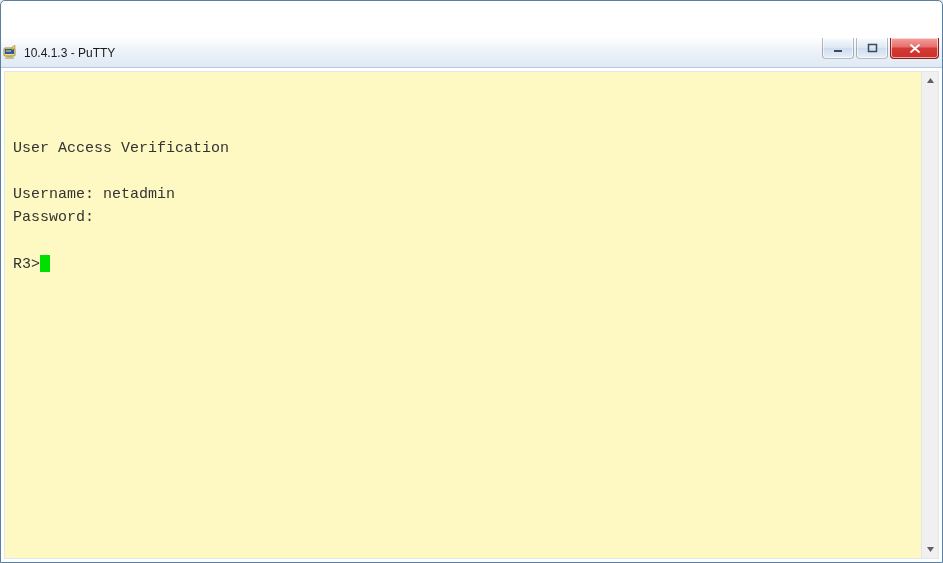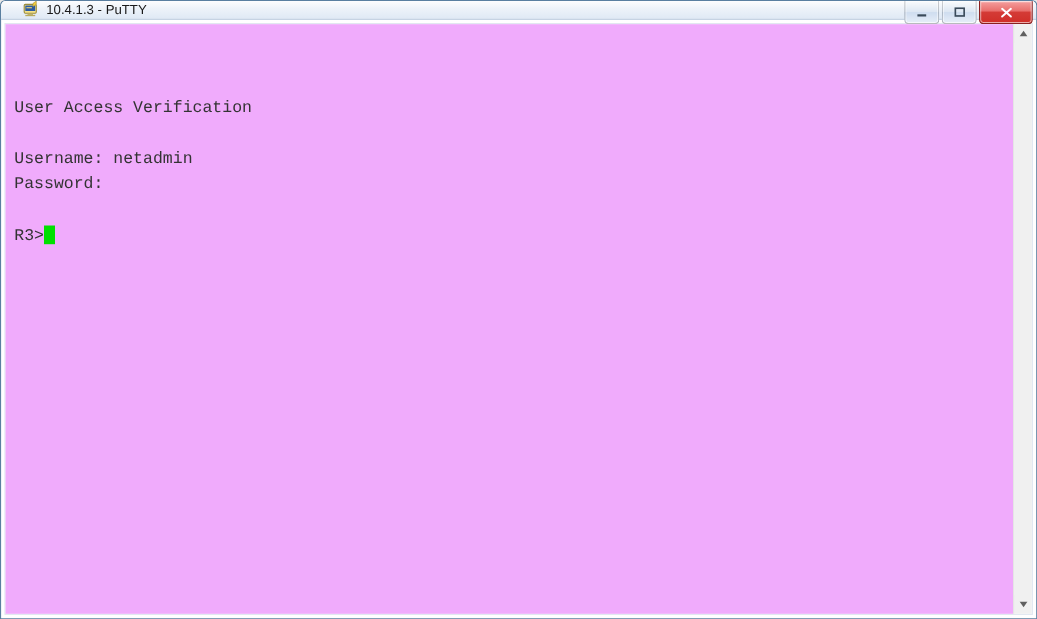--- a/index.html
+++ b/index.html
@@ -21,27 +21,28 @@
       width: 943px;
       height: 563px;
       background: #fff;
       border: 1px solid #5a7fa0;
       border-radius: 5px 5px 0 0;
       display: flex;
       flex-direction: column;
       overflow: hidden;
     }
     .titlebar {
-      height: 17px;
+      height: 30px;
       background: linear-gradient(to bottom, #fdfdfe 0%, #eef3f9 40%, #dfe9f5 100%);
       border-bottom: 1px solid #b9c9dc;
       display: flex;
       align-items: center;
-      padding: 0 19px;
+      padding: 0 1px;
       position: relative;
+      margin-top: 37px;
     }
     .app-icon {
       width: 16px;
       height: 16px;
       margin-right: 6px;
       display: inline-block;
       position: relative;
     }
     .app-icon svg {
       width: 16px;
@@ -90,21 +91,21 @@
       flex: 1;
       display: flex;
       background: #fff;
       border: 1px solid #dfe6f0;
       margin: 3px;
       margin-top: 3px;
     }
     .terminal {
       flex: 1;
       padding: 18px 8px 8px 8px;
-      background: #f0abfc;
+      background: #fef9c3;
       font-family: "Courier New", Courier, monospace;
       font-size: 15px;
       line-height: 1.55;
       color: #333;
       white-space: pre;
       overflow: hidden;
     }
     .cursor {
       display: inline-block;
       width: 10px;

